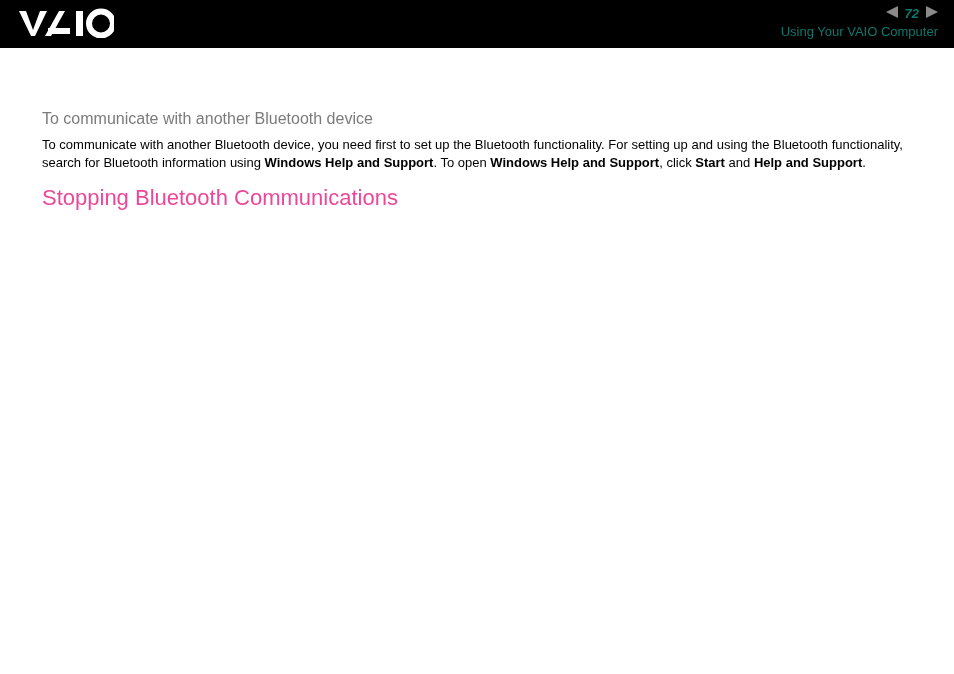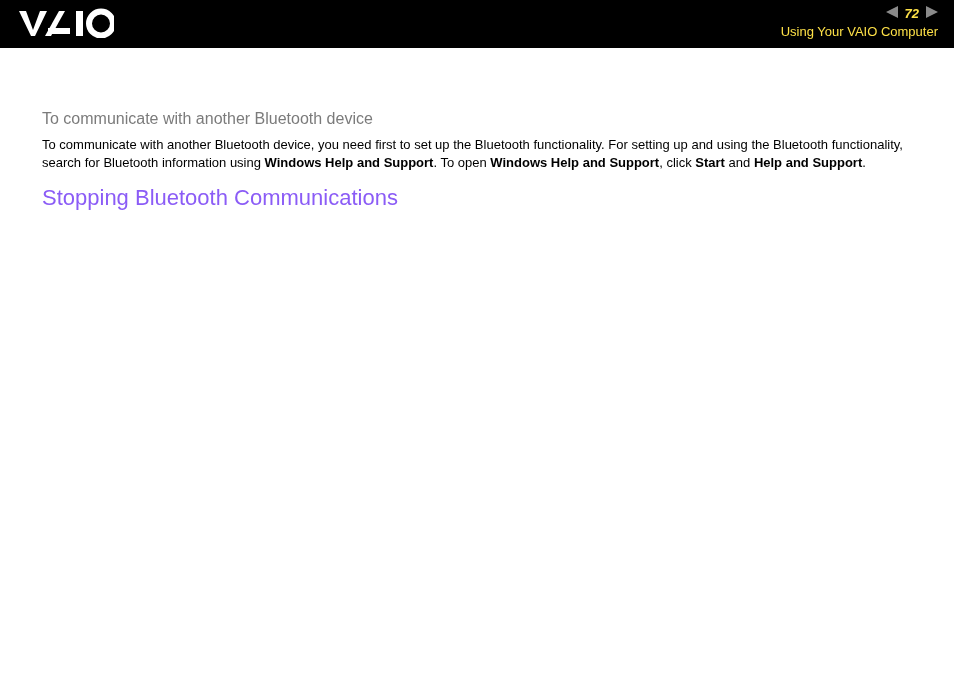--- a/index.html
+++ b/index.html
@@ -1,26 +1,26 @@
 <!DOCTYPE html>
 <html><head>
 <meta charset="utf-8">
 <style>
   html,body{margin:0;padding:0;width:954px;height:674px;background:#fff;font-family:Arial,Helvetica,sans-serif;color:#000}
-  .header{background:#000;color:#fde047;height:48px;position:relative}
+  .header{background:#000;color:#0f766e;height:48px;position:relative}
   .logo{position:absolute;left:18px;top:8px}
   .nav-block{position:absolute;right:16px;top:4px;text-align:right}
   .nav-row{display:flex;align-items:center;justify-content:flex-end;gap:2px}
   .arrow-left,.arrow-right{display:inline-block}
   .page-num{font-style:italic;font-weight:bold;font-size:13px;padding:0 3px}
   .section-label{font-weight:normal;font-size:13px;margin-top:2px}
   .content{padding:62px 46px 0 42px}
   .subhead{color:#7b7b7b;font-size:16px;margin:0 0 8px 0;font-weight:normal}
   .para{font-size:13px;line-height:1.35;margin:0 0 14px 0}
-  .title-blue{color:#8b5cf6;font-size:22px;margin:12px 0 10px 0;font-weight:normal}
+  .title-blue{color:#ec4899;font-size:22px;margin:12px 0 10px 0;font-weight:normal}
   b{font-weight:bold}
 </style>
 </head>
 <body>
 
 <div class="header">
   <div class="logo">
     <svg width="96" height="30" viewBox="0 0 96 30">
       <g fill="#fff">
         <path d="M1 3 L8 3 L15 22 L22 3 L29 3 L17 28 L13 28 Z"></path>

